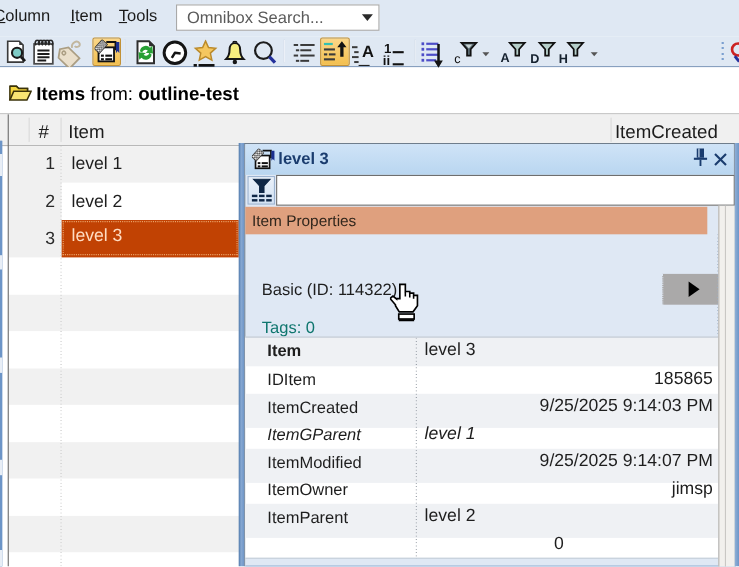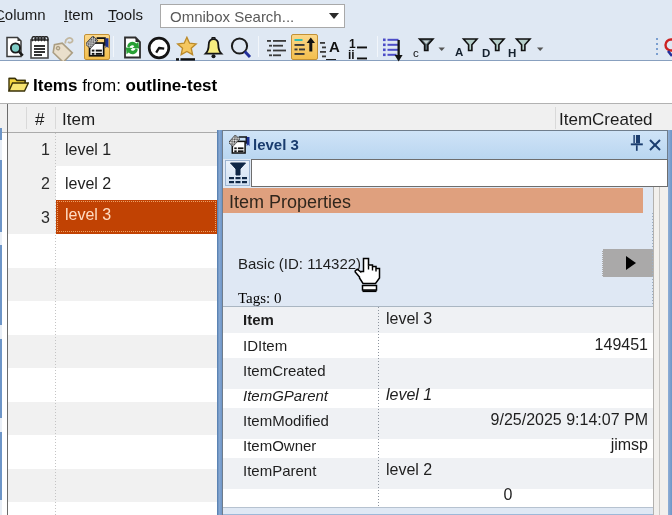--- a/index.html
+++ b/index.html
@@ -25,24 +25,24 @@
 #selrow { position:absolute; left:56px; top:67px; width:161px; height:34px; background:#c14203; }
 #selrow .dot { position:absolute; left:1px; top:1px; right:1px; bottom:2px; border:1px dotted #eba268; }
 #dotline { position:absolute; left:55px; top:0; width:1px; height:382px; background-image:linear-gradient(#c4c4c4 1px, transparent 1px); background-size:1px 3px; }
 #leftline { position:absolute; left:7px; top:104px; width:1px; height:411px; background:#6b6b6b; z-index:5; }
 .bluestrip { position:absolute; background:#6d95c7; z-index:9; }
 #panel { position:absolute; left:222px; top:130px; width:446px; height:385px; border:1px solid #6f7d8c; border-bottom:none; background:#dfe8f4; z-index:8; }
 #ptitle { position:absolute; left:0; top:0; width:444px; height:28px; background:linear-gradient(#cfe3f7,#b9d6f0); }
 #ptitle .t { position:absolute; left:30px; top:5px; font-size:15px; font-weight:bold; color:#1a3c6e; }
 #fltbtn { position:absolute; left:2px; top:29px; width:25px; height:26px; background:linear-gradient(#eaf1fa,#d3e2f3); border:1px solid #9db4d1; }
 #fltinput { position:absolute; left:28px; top:28px; width:417px; height:28px; background:#fff; border:1px solid #6e6e6e; }
-#salmon { position:absolute; left:0px; top:57px; width:420px; height:25px; background:#dfa07e; font-size:18px; color:#30261c; }
+#salmon { position:absolute; left:0px; top:57px; width:420px; height:25px; background:#dfa07e; font-size:14px; color:#30261c; }
 #salmon span { position:absolute; left:6px; top:4px; }
 .prow { position:absolute; left:15px; font-size:15px; color:#1e1e1e;margin-top:34px; }
-#tagsrow { color:#000000;font-family:Liberation Serif, serif; }
+#tagsrow { color:#0f766e; }
 #arrbtn { position:absolute; left:379px; top:118px; width:51px; height:28px; background:#aaa9a9; border-left:1px dotted #dfe8f4; }
 #arrbtn .tri { position:absolute; left:23px; top:7px; width:0; height:0; border-top:7px solid transparent; border-bottom:7px solid transparent; border-left:10px solid #000; }
 #ptable { position:absolute; left:0px; top:175px; width:430px; height:202px; background:#fff; border-top:1px solid #aab6c2; border-bottom:1px solid #b6c2d0; }
 .trow { position:absolute; left:0; width:430px; height:31px; font-size:14px; color:#1e1e1e; }
 .trow.alt { background:#eff1f4; }
 .trow .n { position:absolute; left:20px; top:4px; font-size:15px; }
 .trow .v { position:absolute; left:163px; top:3px; font-size:16px; }
 .trow .vr { position:absolute; right:5px; top:3px; font-size:16px; }
 .trow .vc { position:absolute; left:152px; width:266px; top:3px; text-align:center; font-size:16px; }
 #vline { position:absolute; left:155px; top:0; width:1px; height:202px; background-image:linear-gradient(#8e959e 1px, transparent 1px); background-size:1px 3px; }
@@ -323,24 +323,25 @@
       <div class="tri"></div>
     </div>
   <div class="abs" style="left:429px;top:82px;width:1px;height:93px;background-image:linear-gradient(#9eb0c6 1px, transparent 1px);background-size:1px 3px;"></div>
   <div id="ptable">
     <div class="trow alt" style="top:0px;height:26px;">
         <span class="n" style="font-weight:bold">Item</span>
         <span class="v">level 3</span>
       </div>
     <div class="trow" style="top:26px;">
         <span class="n">IDItem</span>
-        <span class="vr">149451</span>
+        <span class="vr">185865</span>
       </div>
     <div class="trow alt" style="top:51px;">
         <span class="n">ItemCreated</span>
+        <span class="vr">9/25/2025 9:14:03 PM</span>
       </div>
     <div class="trow" style="top:76px;font-style:italic;">
         <span class="n">ItemGParent</span>
         <span class="v">level 1</span>
       </div>
     <div class="trow alt" style="top:101px;">
         <span class="n">ItemModified</span>
         <span class="vr">9/25/2025 9:14:07 PM</span>
       </div>
     <div class="trow" style="top:126px;">

